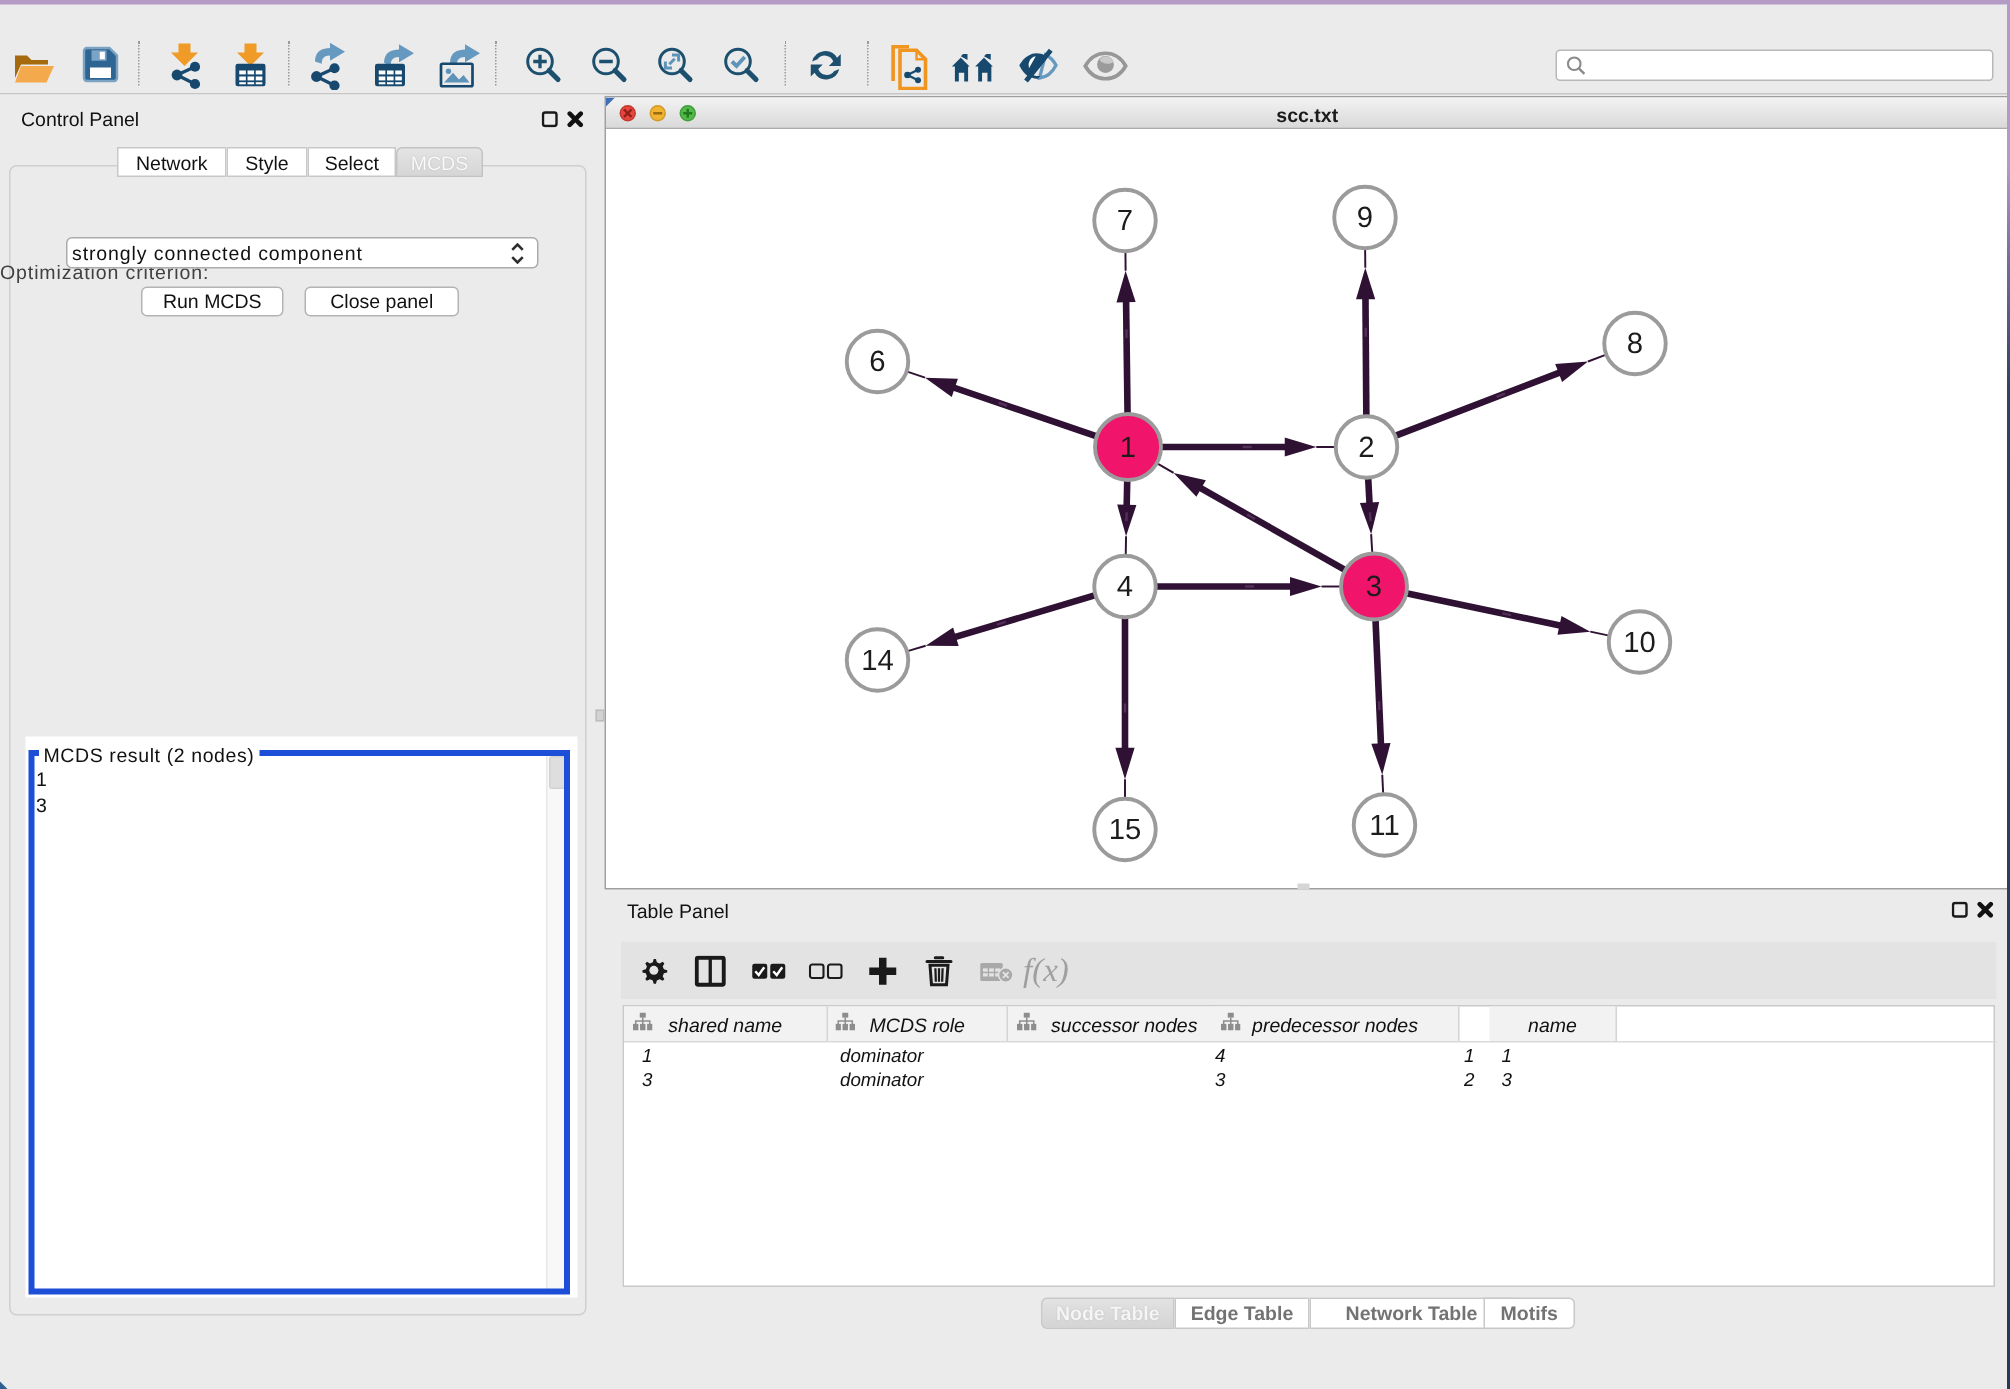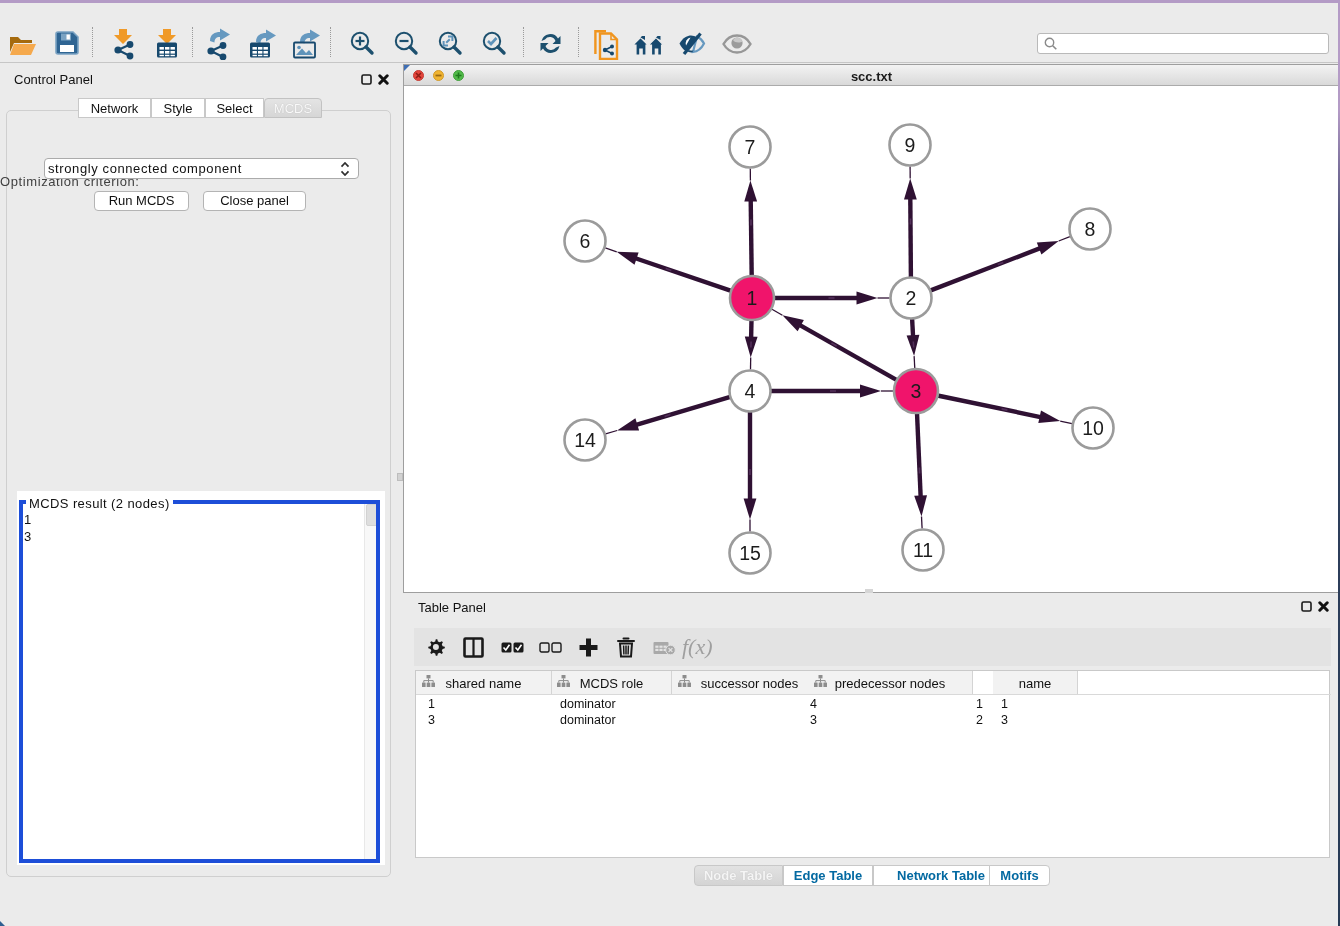--- a/index.html
+++ b/index.html
@@ -32,25 +32,25 @@
 #resviewer { position:absolute; left:2px; top:21px; right:16px; bottom:2px; font-size:13px; color:#111; line-height:16.5px; padding-left:5px; }
 
 #netwin { left:403px; top:64px; width:937px; height:529px; background:#fff; border:1px solid #9e9e9e; }
 #nettitle { position:absolute; left:0; top:0; width:935px; height:21px; background:linear-gradient(#f3f3f3,#d9d9d9); border-bottom:1px solid #ababab; }
 #nettitle .t { position:absolute; width:100%; text-align:center; top:4px; font-size:13px; font-weight:bold; color:#1a1a1a; }
 .light { position:absolute; top:4.5px; width:11px; height:11px; border-radius:50%; }
 
 #tpanel { left:403px; top:597px; width:937px; height:293px; background:#ebebeb; }
 #tp-head { position:absolute; left:15px; top:3px; font-size:13px; color:#111; }
 #tp-toolbar { position:absolute; left:11px; top:31px; width:917px; height:38px; background:#e3e3e3; }
-#tp-table { position:absolute; left:12px; top:73px; width:915px; height:188px; background:#fff; border:1px solid #c9c9c9; }
+#tp-table { position:absolute; left:12px; top:73px; width:915px; height:188px; background:#fff; border:1px solid #c9c9c9;font-style:italic; }
 .th { position:absolute; top:0; height:23px; background:#f2f2f2; border-right:1px solid #d4d4d4; font-size:13px; color:#111; text-align:center; line-height:26px; }
 .td { position:absolute; font-size:12.5px; color:#111; height:16px; line-height:16px; }
 #tp-tabs { position:absolute; top:268px; left:0; width:937px; height:21px; }
-.btab { position:absolute; top:0; height:21px; border:1px solid #c8c8c8; background:#fff; font-size:13px; font-weight:bold; color:#0369a1; text-align:center; line-height:20px; }
+.btab { position:absolute; top:0; height:21px; border:1px solid #c8c8c8; background:#fff; font-size:13px; font-weight:bold; color:#737373; text-align:center; line-height:20px; }
 
 #statusbar { left:0; top:890px; width:1340px; height:36px; background:#eeeeee; border-top:1px solid #c6c6c6; }
 #listbtn { position:absolute; left:9px; top:9px; width:29px; height:21px; background:#fdfdfd; border:1px solid #b9b9b9; }
 #membtn { position:absolute; left:1255px; top:7px; width:73px; height:23px; background:#f7f7f7; border:1px solid #a9a9a9; font-size:12px; color:#111; }
 </style>
 </head>
 <body>
 <div id="app">
 <div class="abs" id="topstrip"></div>
 <div class="abs" style="left:1338px;top:0;width:2px;height:926px;z-index:99;background:linear-gradient(#b49bc6 0px,#b49bc6 110px,#7a6f9b 170px,#31415f 260px,#273a55 926px);"></div>

